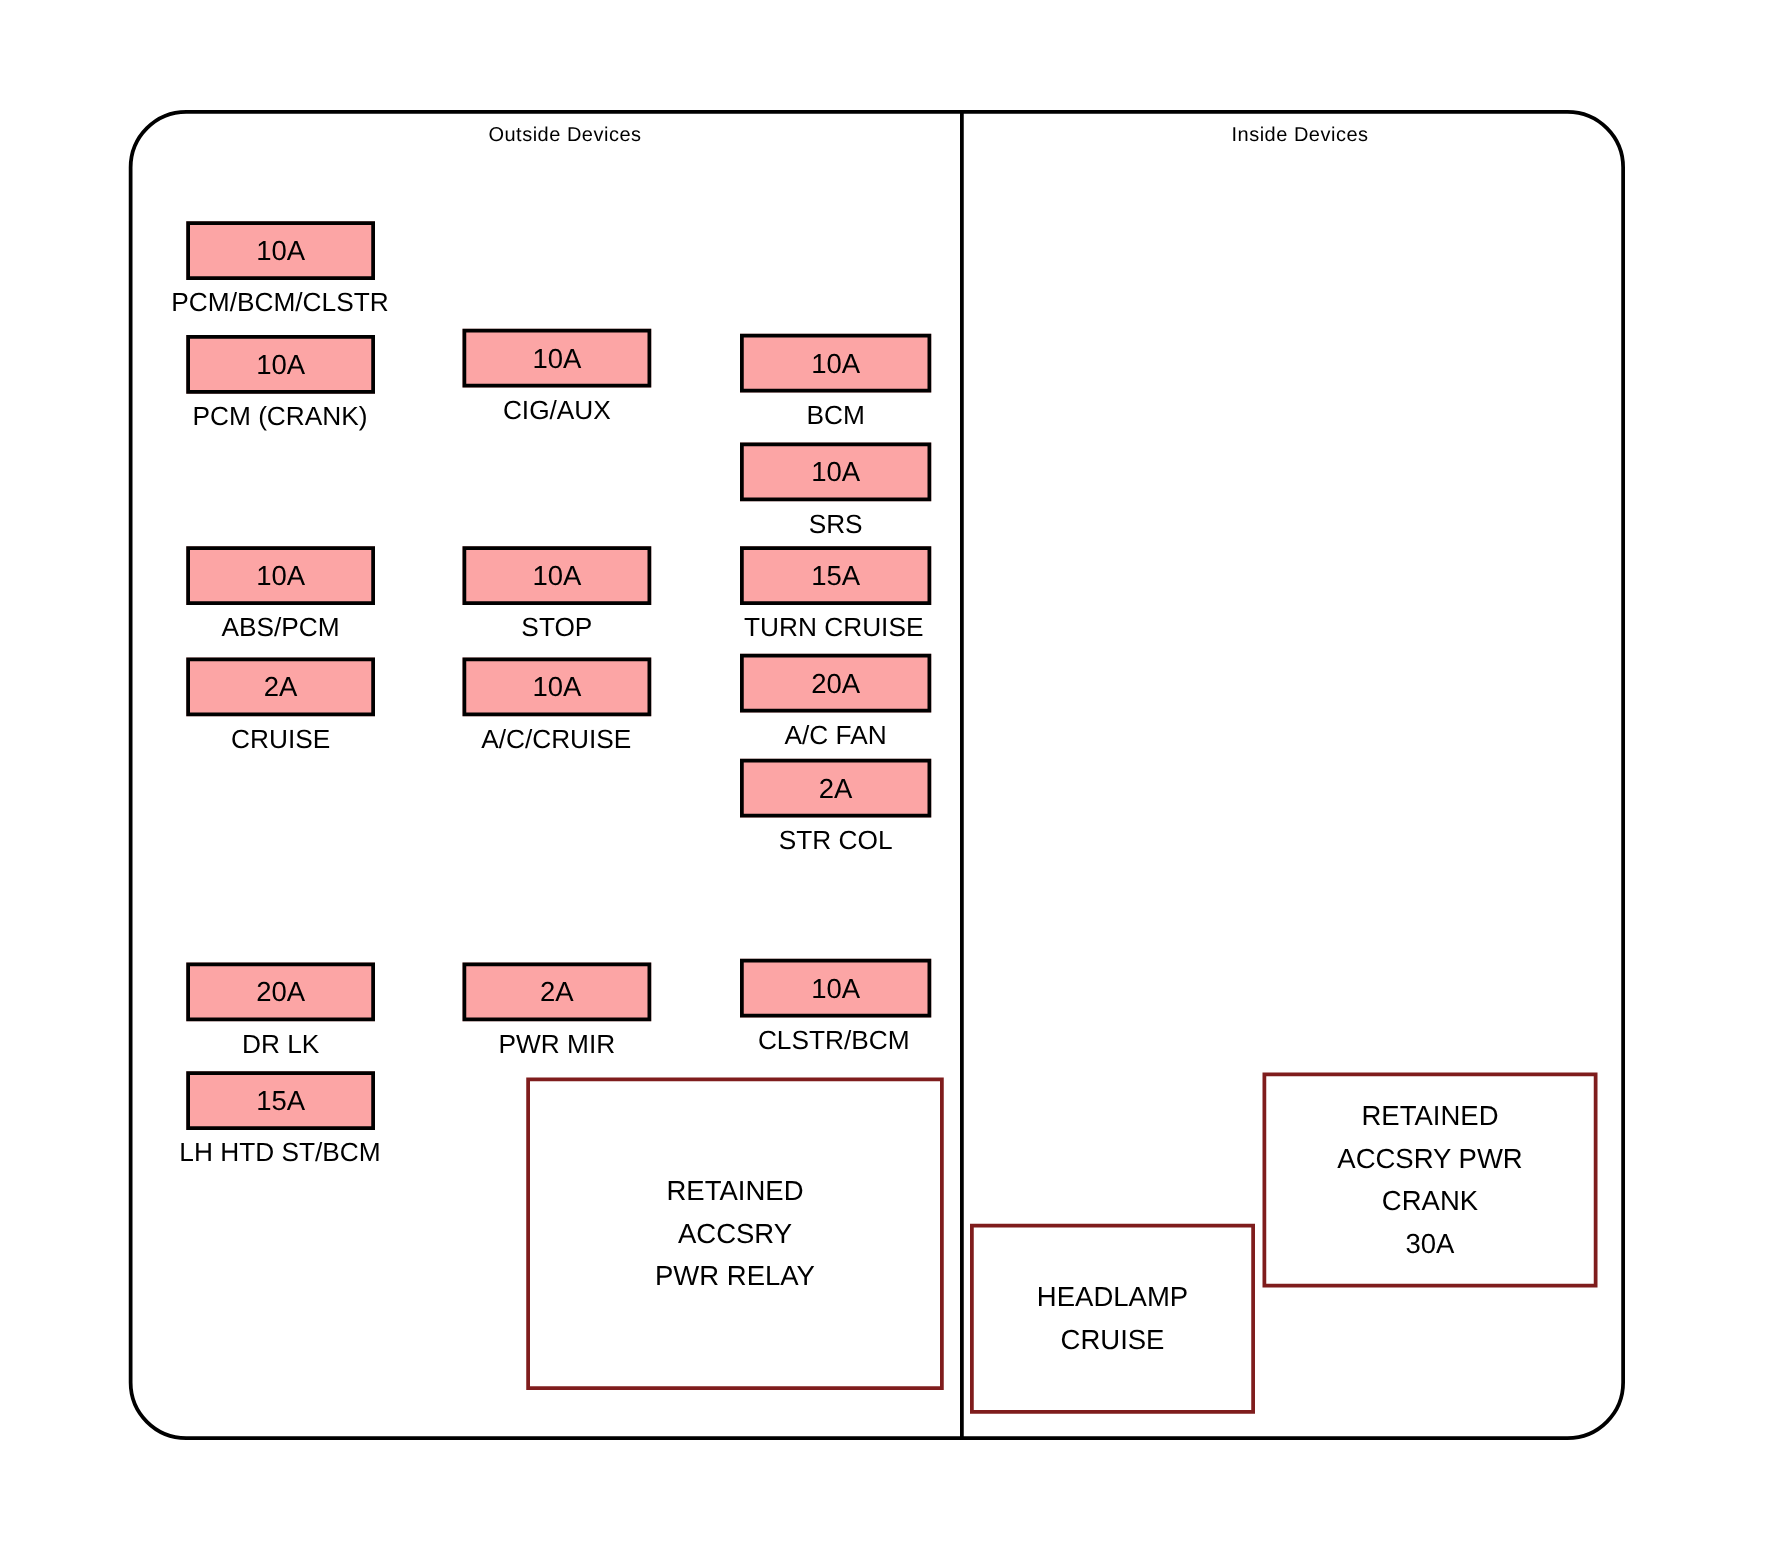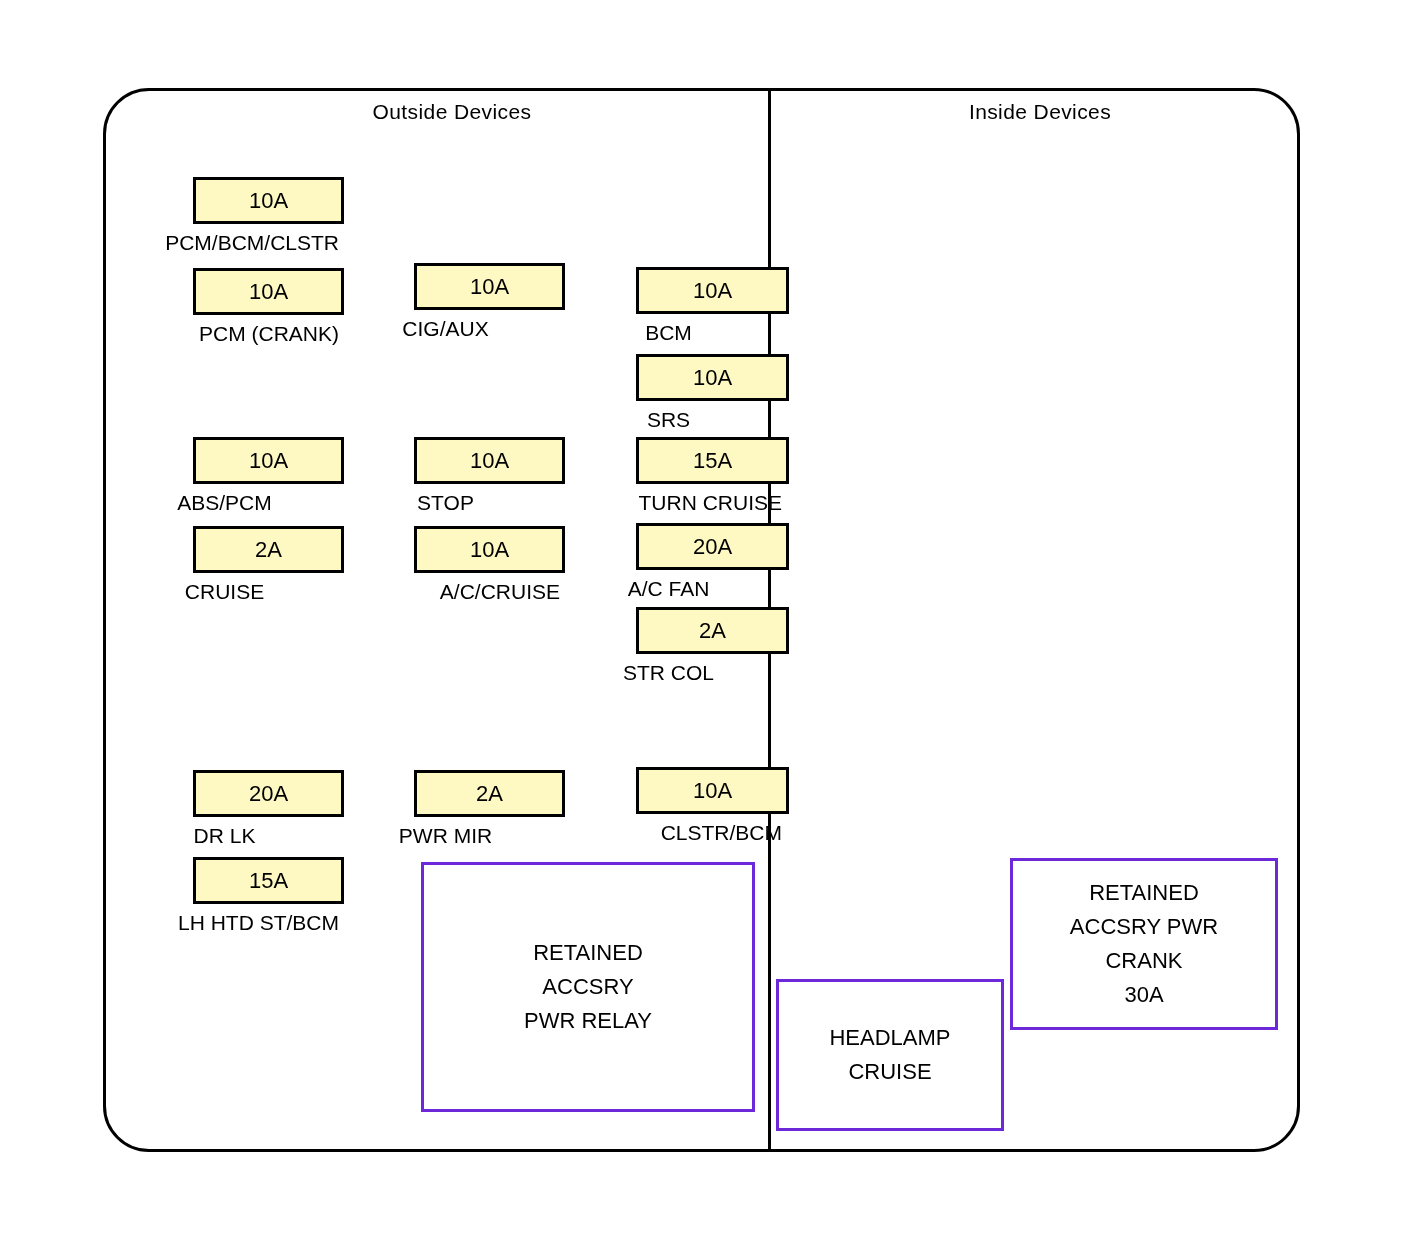--- a/index.html
+++ b/index.html
@@ -12,48 +12,48 @@
   .panel{
     position:absolute;left:103px;top:88px;width:1197px;height:1064px;
     border:3px solid #000;border-radius:46px;box-sizing:border-box;background:#fff;
   }
   .divider{
     position:absolute;left:768px;top:88px;width:3px;height:1064px;background:#000;
   }
 
   
   .section-title{
-    position:absolute;font-size:21px;letter-spacing:0.4px;white-space:nowrap;
+    position:absolute;font-size:16px;letter-spacing:0.4px;white-space:nowrap;
     text-align:center;
   }
   #title-outside{left:262px;top:100px;width:380px;}
   #title-inside{left:870px;top:100px;width:340px;}
 
   
   .fuse{position:absolute;}
   .fuse .box{
-    border:3px solid #000;box-sizing:border-box;background:#fef9c3;
+    border:3px solid #000;box-sizing:border-box;background:#fca5a5;
     height:47px;width:151px;
     display:flex;align-items:center;justify-content:center;
-    font-size:22px;line-height:1;margin-left:44px;
+    font-size:22px;line-height:1;
   }
   .fuse .caption{
     width:151px;text-align:center;font-size:21px;line-height:1;
     margin-top:8px;white-space:nowrap;
   }
   .fuse.wide .box, .fuse.wide .caption{width:153px;}
 
   
   .fuse .caption.overflow{
-    width:230px;margin-left:-40px;text-align:right;
+    width:230px;margin-left:-40px;
   }
 
   
   .block{
-    position:absolute;border:3px solid #6d28d9;box-sizing:border-box;background:#fff;
+    position:absolute;border:3px solid #7f1d1d;box-sizing:border-box;background:#fff;
     display:flex;flex-direction:column;align-items:center;justify-content:center;
     font-size:22px;line-height:1.55;text-align:center;
   }
   .block .ln{white-space:nowrap;}
 </style>
 </head>
 <body>
 
 <div id="stage">
 

